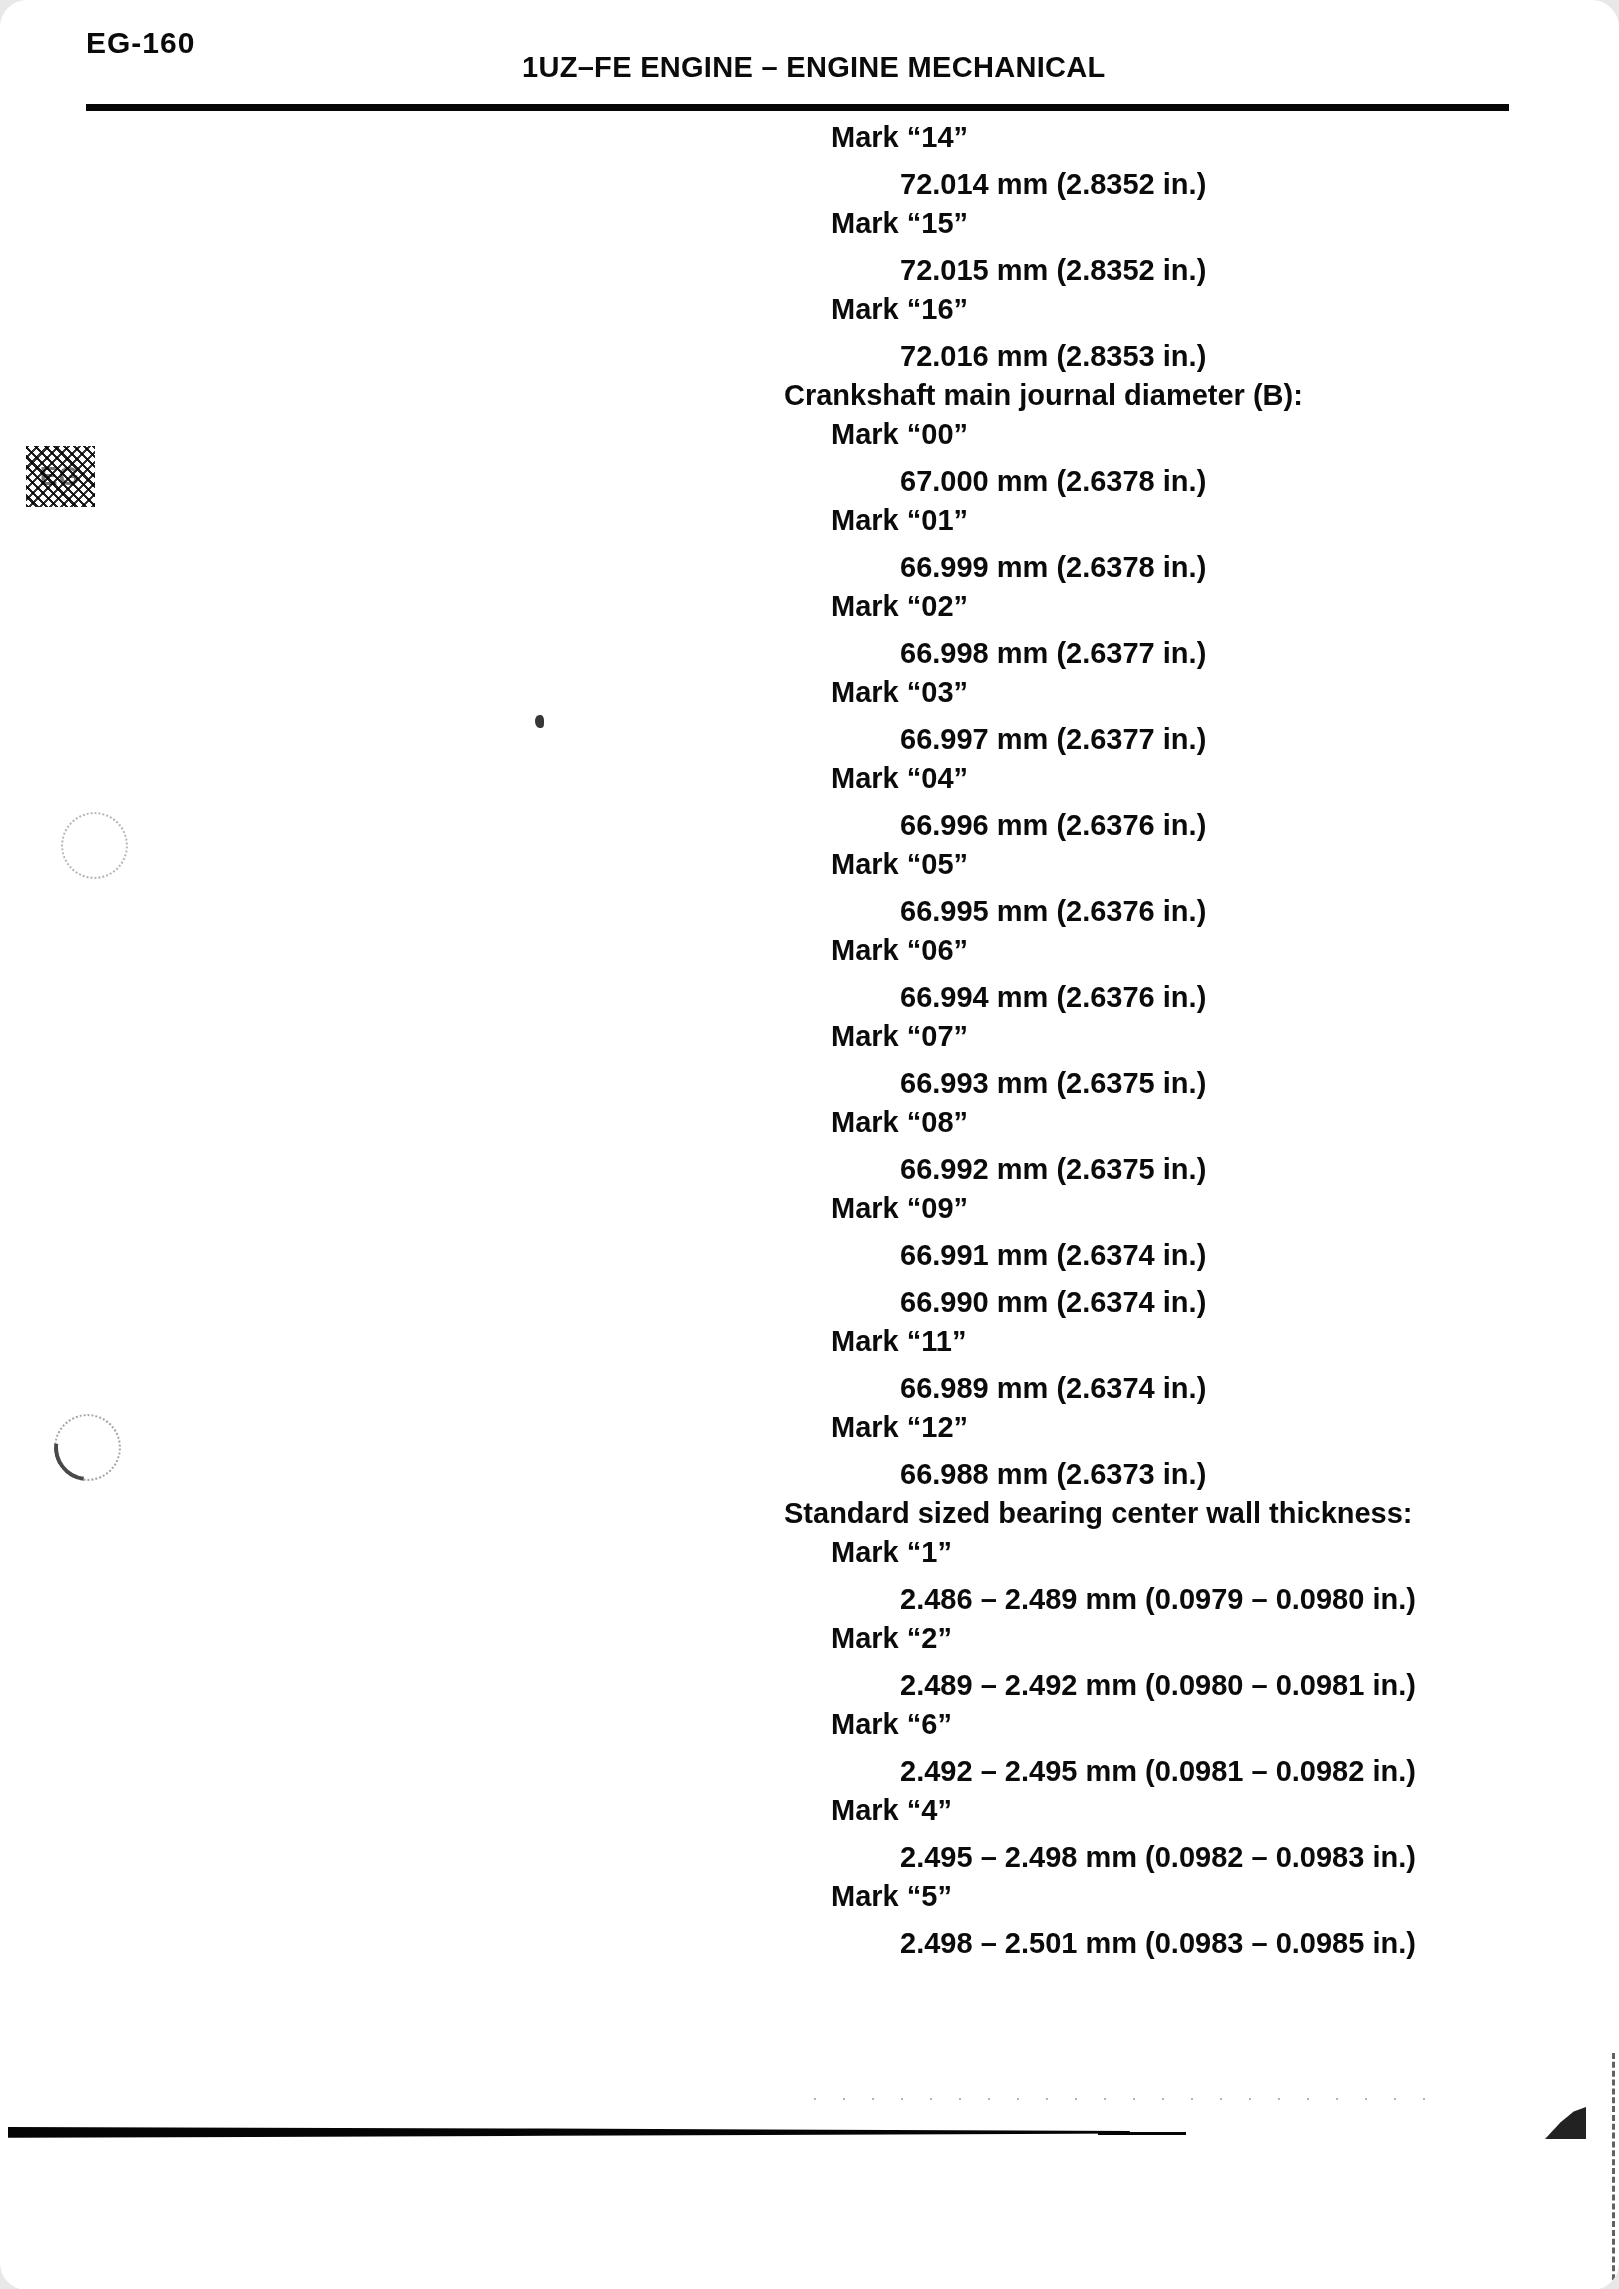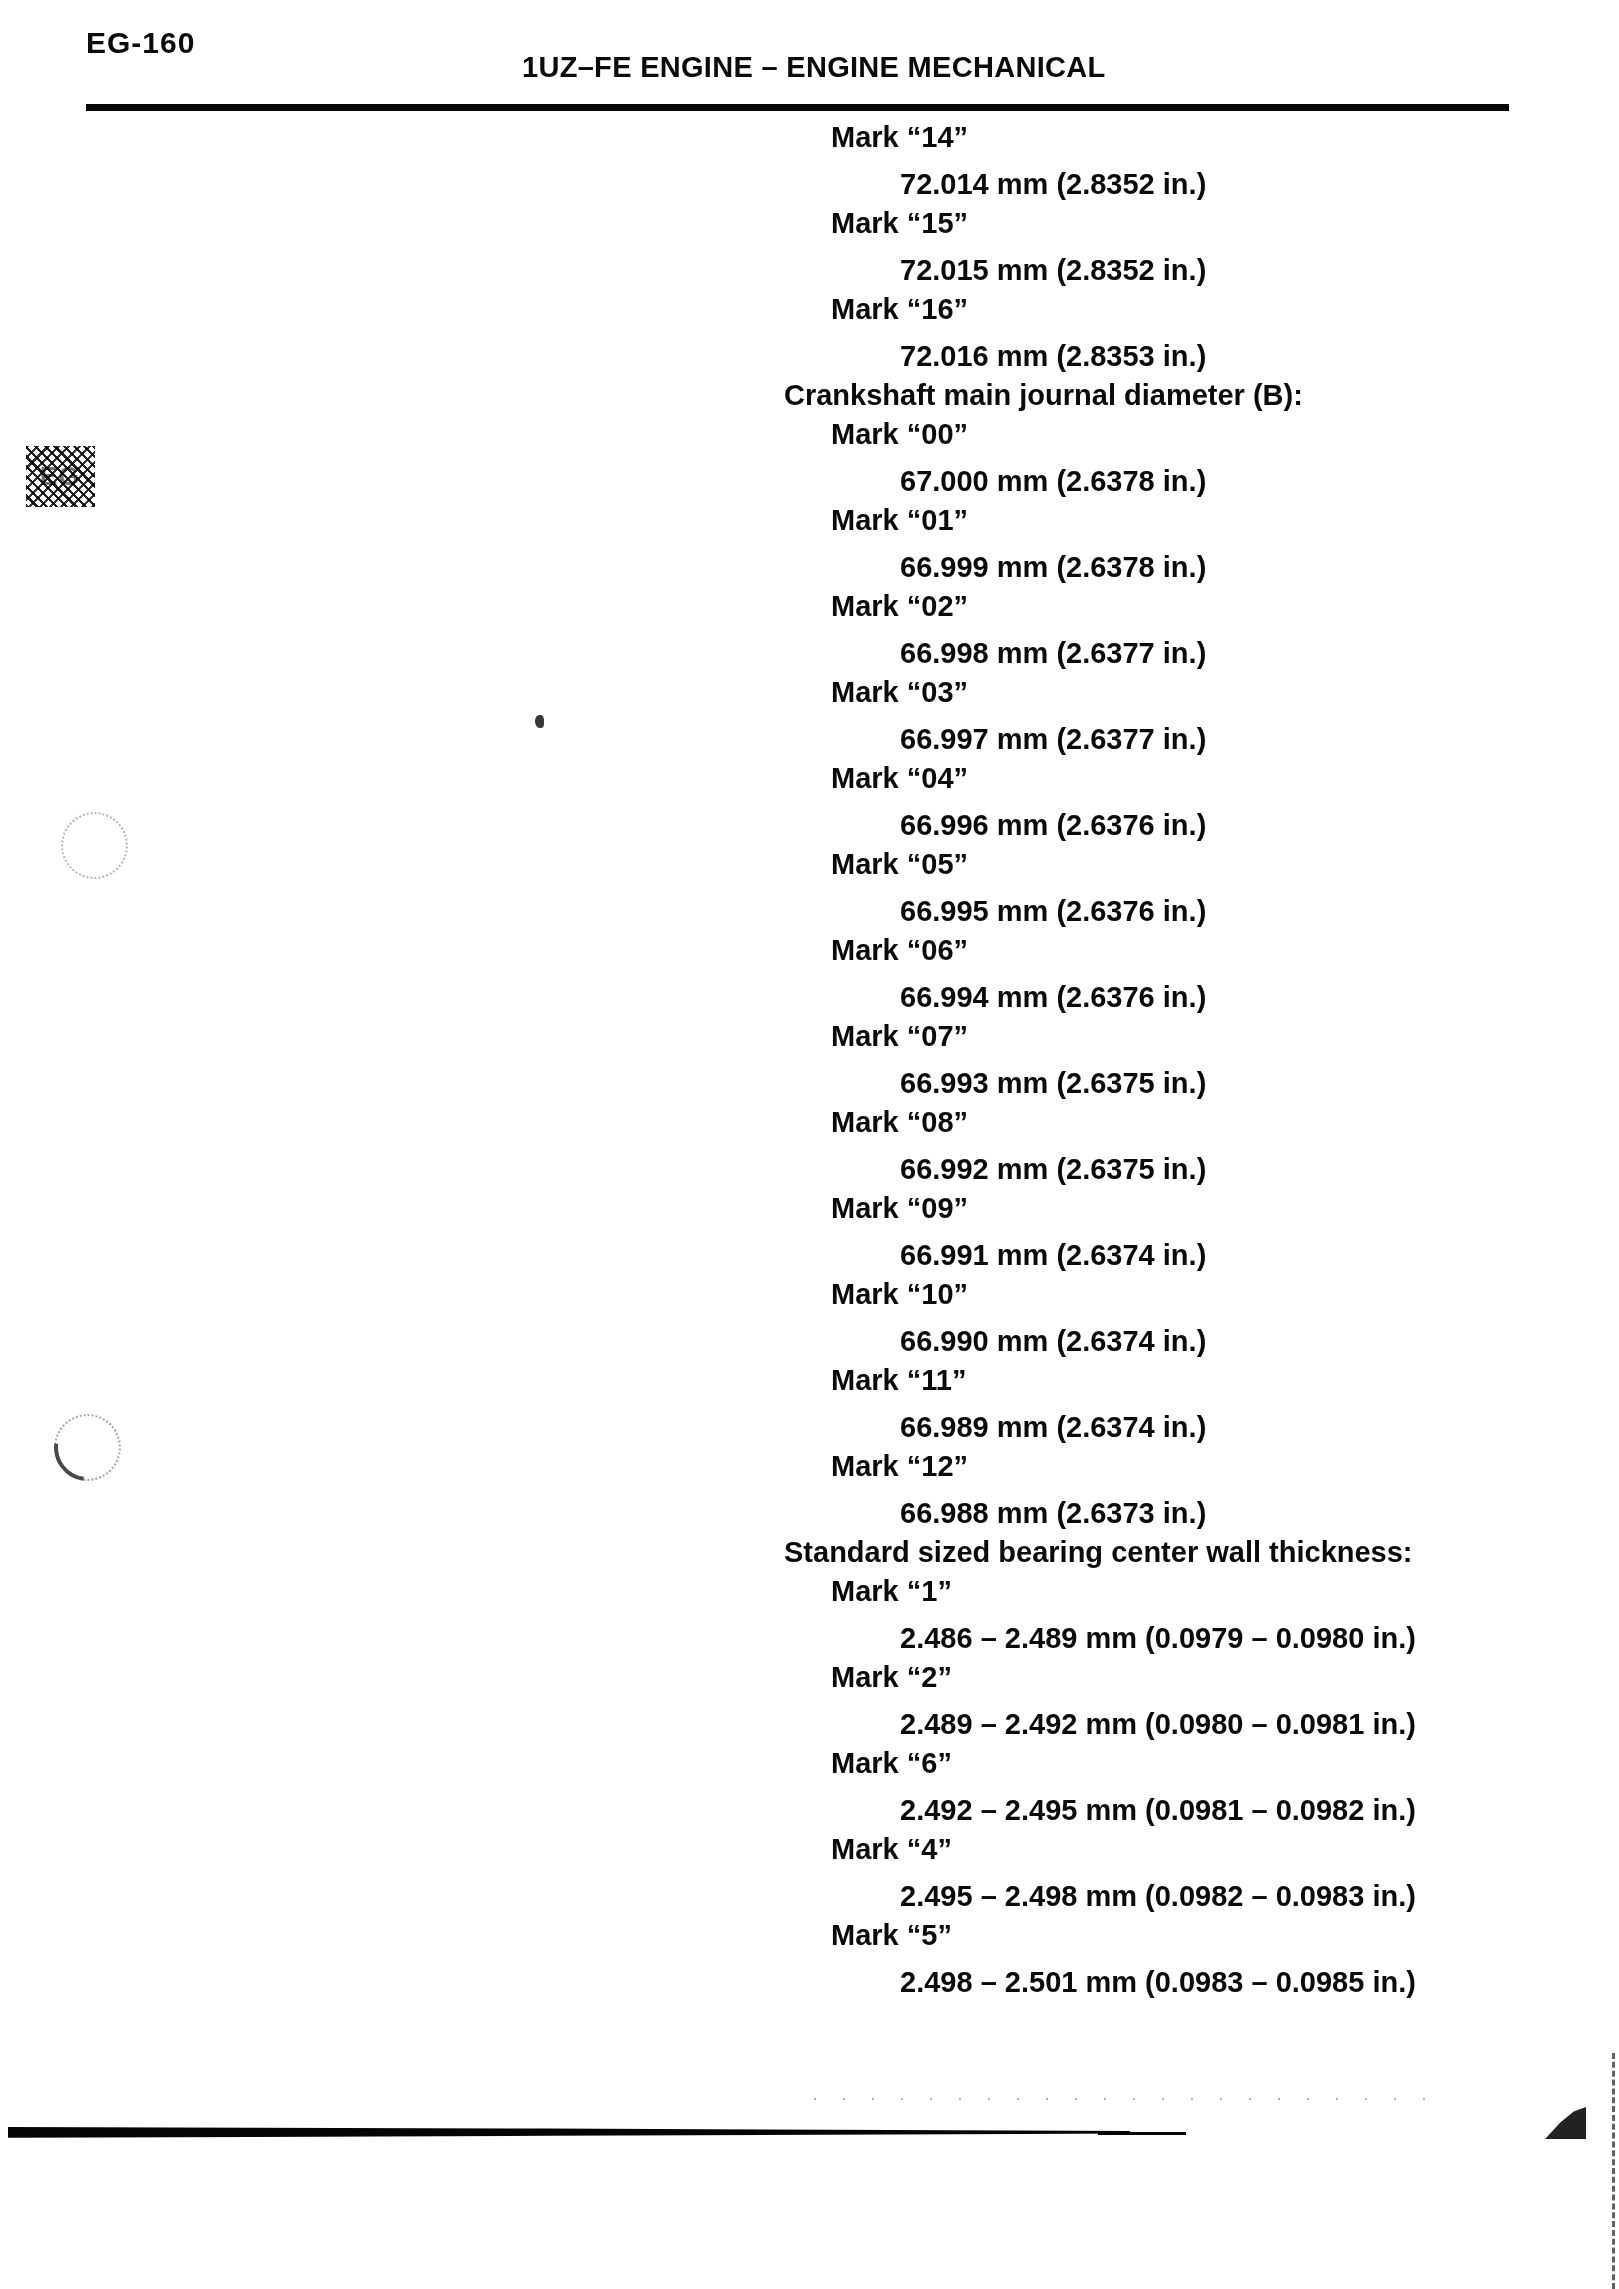--- a/index.html
+++ b/index.html
@@ -5,20 +5,21 @@
   html,body { margin:0; padding:0; background:#e8e8e8; }
   .page {
     position:relative;
     width:1619px; height:2290px;
     margin:0 auto;
     background:#ffffff;
     font-family:"Liberation Sans", sans-serif;
     font-weight:700;
     color:#0b0b0b;
     overflow:hidden;
+    border-radius:27px;
   }
 
   
   .page-code {
     position:absolute; left:86px; top:25.5px;
     font-size:30px; letter-spacing:1px;
   }
   .page-title {
     position:absolute; left:522px; top:51px;
     font-size:29px; letter-spacing:0.3px;text-align:right;
@@ -125,21 +126,20 @@
       <div class="line mark">Mark “05”</div>
       <div class="line value">66.995 mm (2.6376 in.)</div>
       <div class="line mark">Mark “06”</div>
       <div class="line value">66.994 mm (2.6376 in.)</div>
       <div class="line mark">Mark “07”</div>
       <div class="line value">66.993 mm (2.6375 in.)</div>
       <div class="line mark">Mark “08”</div>
       <div class="line value">66.992 mm (2.6375 in.)</div>
       <div class="line mark">Mark “09”</div>
       <div class="line value">66.991 mm (2.6374 in.)</div>
-      <div class="line mark">Mark “10”</div>
       <div class="line value">66.990 mm (2.6374 in.)</div>
       <div class="line mark">Mark “11”</div>
       <div class="line value">66.989 mm (2.6374 in.)</div>
       <div class="line mark">Mark “12”</div>
       <div class="line value">66.988 mm (2.6373 in.)</div>
       <div class="line heading">Standard sized bearing center wall thickness:</div>
       <div class="line mark">Mark “1”</div>
       <div class="line value">2.486 – 2.489 mm (0.0979 – 0.0980 in.)</div>
       <div class="line mark">Mark “2”</div>
       <div class="line value">2.489 – 2.492 mm (0.0980 – 0.0981 in.)</div>

